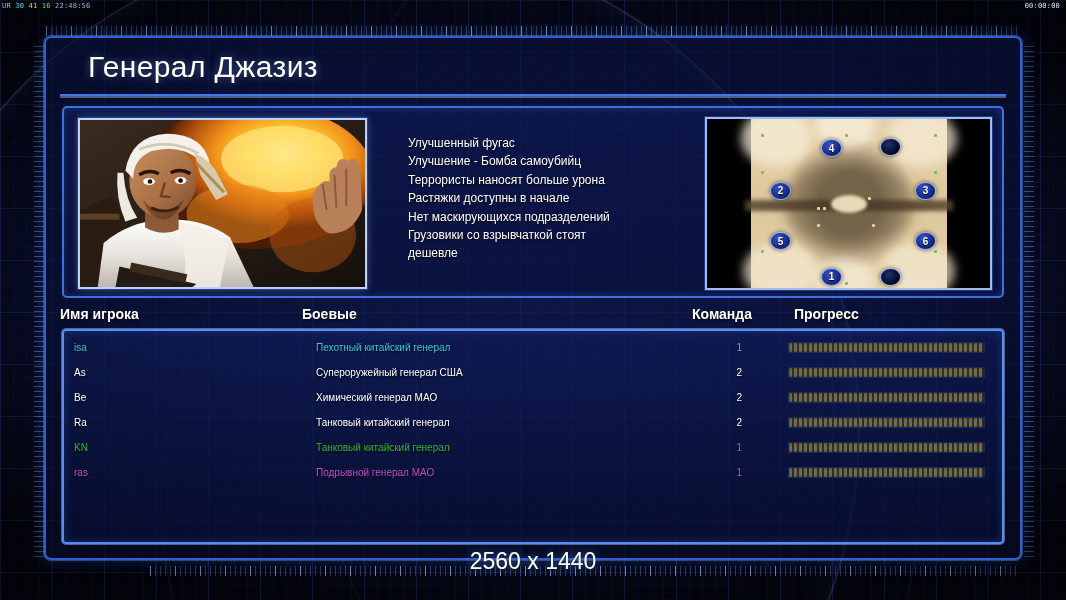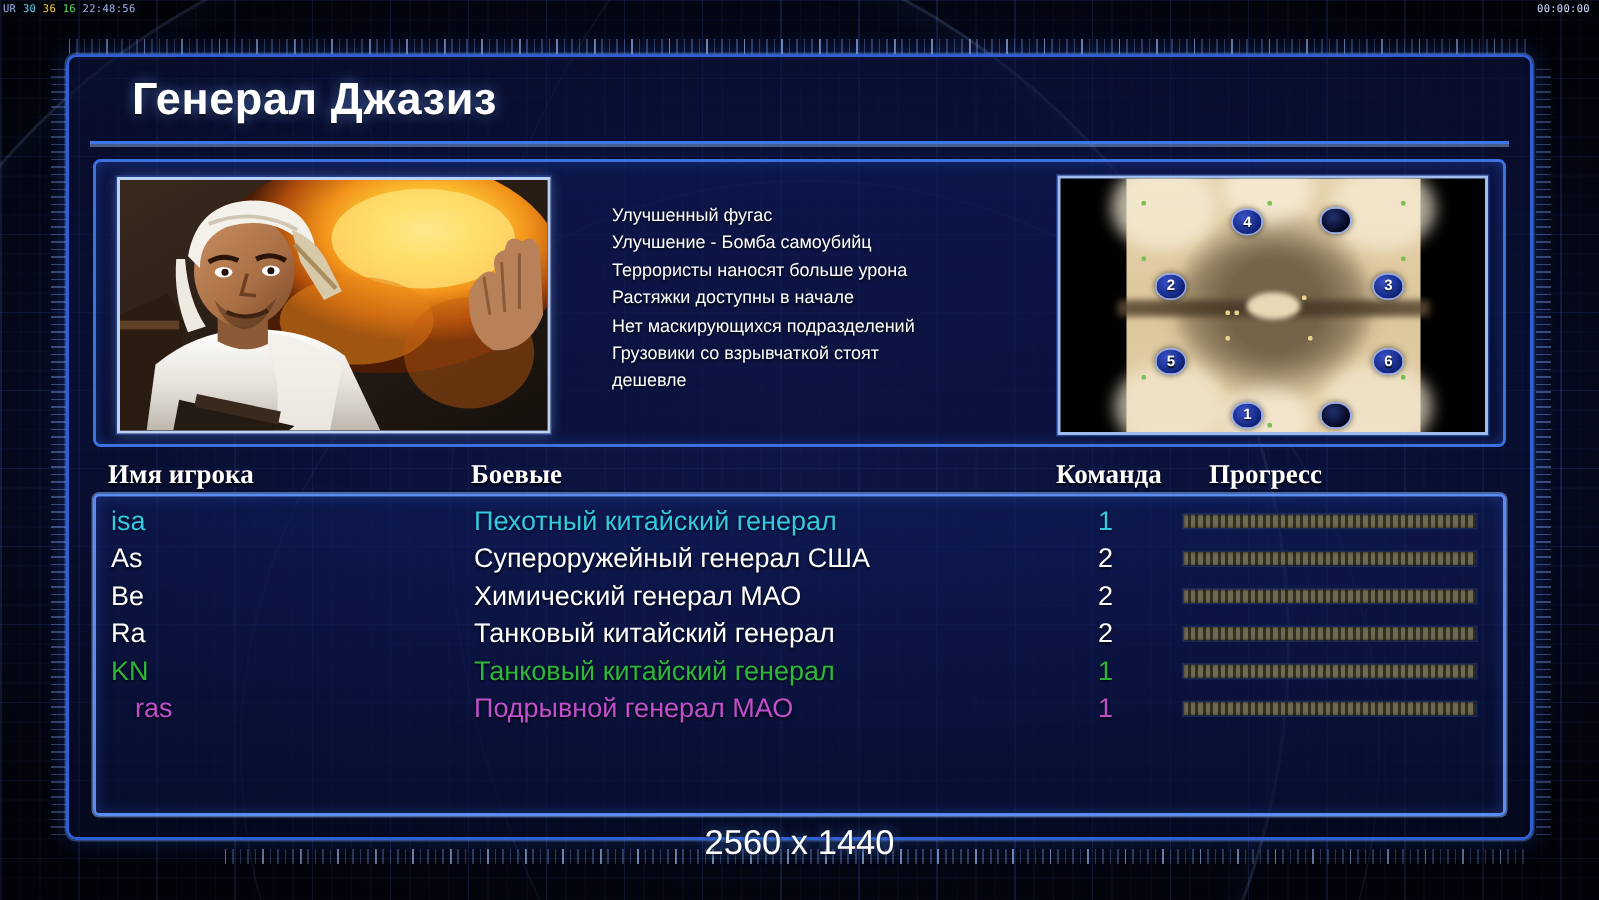--- a/index.html
+++ b/index.html
@@ -93,21 +93,21 @@
   }
 
   
   .title-strip{
     position:absolute; left:14px; top:10px; right:14px; height:48px;
     border-bottom:2px solid #3f76e8;
     box-shadow:0 2px 0 0 rgba(150,190,255,.45);
   }
   .title-text{
     position:absolute; left:28px; top:2px;
-    font-size:30px; font-weight:700; color:#ffffff;
+    font-size:30px; font-weight:400; color:#ffffff;
     text-shadow:0 0 9px rgba(120,170,255,.55), 0 1px 2px #000;
     letter-spacing:.4px; white-space:nowrap;
   }
 
   
   .info-panel{
     position:absolute; left:16px; top:68px; right:16px; height:192px;
     border:2px solid #3b72e0;
     border-radius:5px;
     background:linear-gradient(180deg, rgba(14,26,86,.55), rgba(8,15,56,.5));
@@ -167,42 +167,41 @@
     display:flex; align-items:center; justify-content:center;
     color:#fff; font-size:10px; font-weight:bold;
     text-shadow:0 1px 1px #000;
     box-shadow:0 0 4px rgba(0,0,0,.6);
   }
   .mm-start.empty{ background:radial-gradient(circle at 40% 34%, #20306f 0%, #03061c 70%); }
   .mm-dot{ position:absolute; width:3px; height:3px; background:#7bbf52; border-radius:1px; }
 
   
   .table-head{
-    position:absolute; left:16px; top:268px; right:16px; height:22px;
-    color:#ffffff; font-size:18px; font-weight:bold;
+    position:absolute; left:4px; top:268px; right:16px; height:22px;
+    color:#ffffff; font-size:14px; font-weight:bold;
     text-shadow:0 1px 2px #000;
-    font-family:Liberation Serif, serif;
   }
   .table-head span{ position:absolute; top:0; white-space:nowrap; }
   .c-name  { left:10px; }
   .c-army  { left:252px; }
   .c-team  { left:642px; }
   .c-prog  { left:724px;padding-left:20px; }
 
   .table-panel{
     position:absolute; left:16px; top:291px; right:16px; bottom:14px;
     border:2px solid #5a8df0;
     border-radius:4px;
     background:linear-gradient(180deg, rgba(16,30,96,.5) 0%, rgba(9,17,60,.45) 100%);
     box-shadow:0 0 0 1px rgba(150,190,255,.5), 0 0 10px rgba(60,120,255,.28) inset;
     overflow:hidden;
   }
   .row{
     position:relative; height:25px; line-height:25px;
-    font-size:18px; white-space:nowrap;
+    font-size:10px; white-space:nowrap;
   }
   .row > span{ position:absolute; top:0; text-shadow:0 1px 2px rgba(0,0,0,.8); }
   .row .r-name{ left:10px; }
   .row .r-army{ left:252px; }
   .row .r-team{ left:642px; width:36px; text-align:right; }
   .row .r-bar { left:724px; }
 
   .pbar{
     display:inline-block; width:197px; height:11px;
     margin-top:7px;
@@ -234,21 +233,21 @@
 
 <div class="ruler-h tall" style="left:46px; top:26px; width:974px;"></div>
 <div class="ruler-h tall" style="left:150px; top:566px; width:870px;"></div>
 <div class="ruler-v" style="left:34px; top:46px; height:512px;"></div>
 <div class="ruler-v" style="left:1024px; top:46px; height:512px;"></div>
 
 <div class="topbar">
   <div class="dbg">
     <span>UR</span>
     <span class="t-cy">30</span>
-    <span class="t-hi">36</span>
+    <span class="t-hi">41</span>
     <span class="t-gr">16</span>
     <span>22:48:56</span>
   </div>
   <div class="clock">00:00:00</div>
 </div>
 
 <div class="outer">
 
   <div class="title-strip">
     <div class="title-text">Генерал Джазиз</div>
@@ -417,21 +416,21 @@
       <span class="r-team" style="color: rgb(255, 255, 255);">2</span>
       <span class="r-bar"><i class="pbar"></i></span>
     </div>
     <div class="row">
       <span class="r-name" style="color: rgb(47, 181, 58);">KN</span>
       <span class="r-army" style="color: rgb(47, 181, 58);">Танковый китайский генерал</span>
       <span class="r-team" style="color: rgb(47, 181, 58);">1</span>
       <span class="r-bar"><i class="pbar"></i></span>
     </div>
     <div class="row">
-      <span class="r-name" style="color: rgb(192, 80, 200); margin-left: 16px;">ras</span>
+      <span class="r-name" style="color: rgb(192, 80, 200);">ras</span>
       <span class="r-army" style="color: rgb(192, 80, 200);">Подрывной генерал МАО</span>
       <span class="r-team" style="color: rgb(192, 80, 200);">1</span>
       <span class="r-bar"><i class="pbar"></i></span>
     </div>
   </div>
 </div>
 
 <div class="vig"></div>
 
 <div class="res">2560 x 1440</div>

